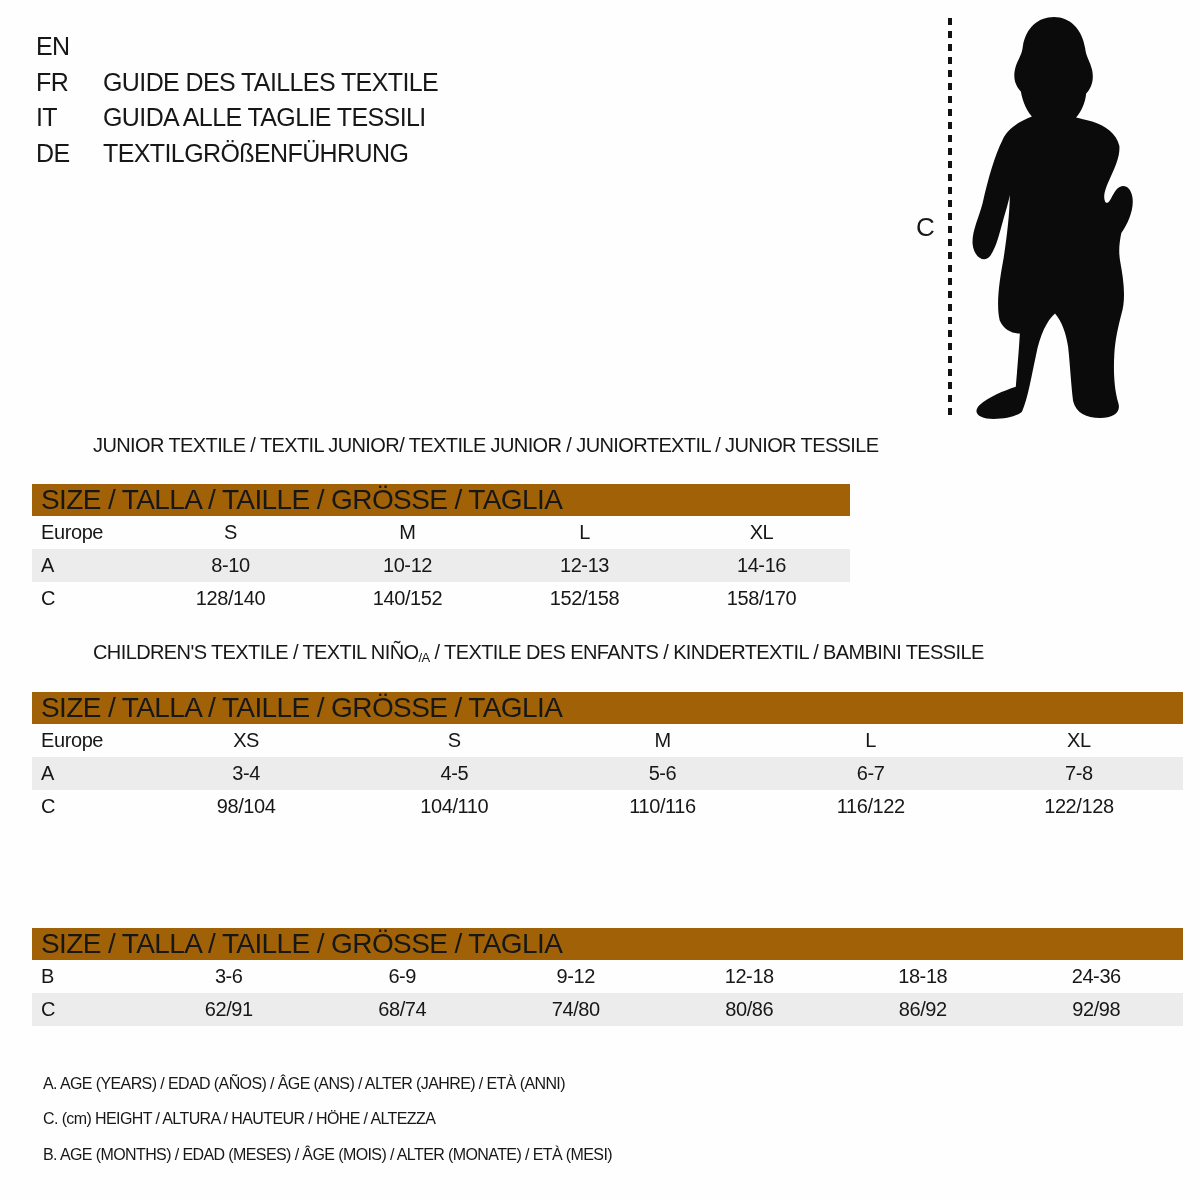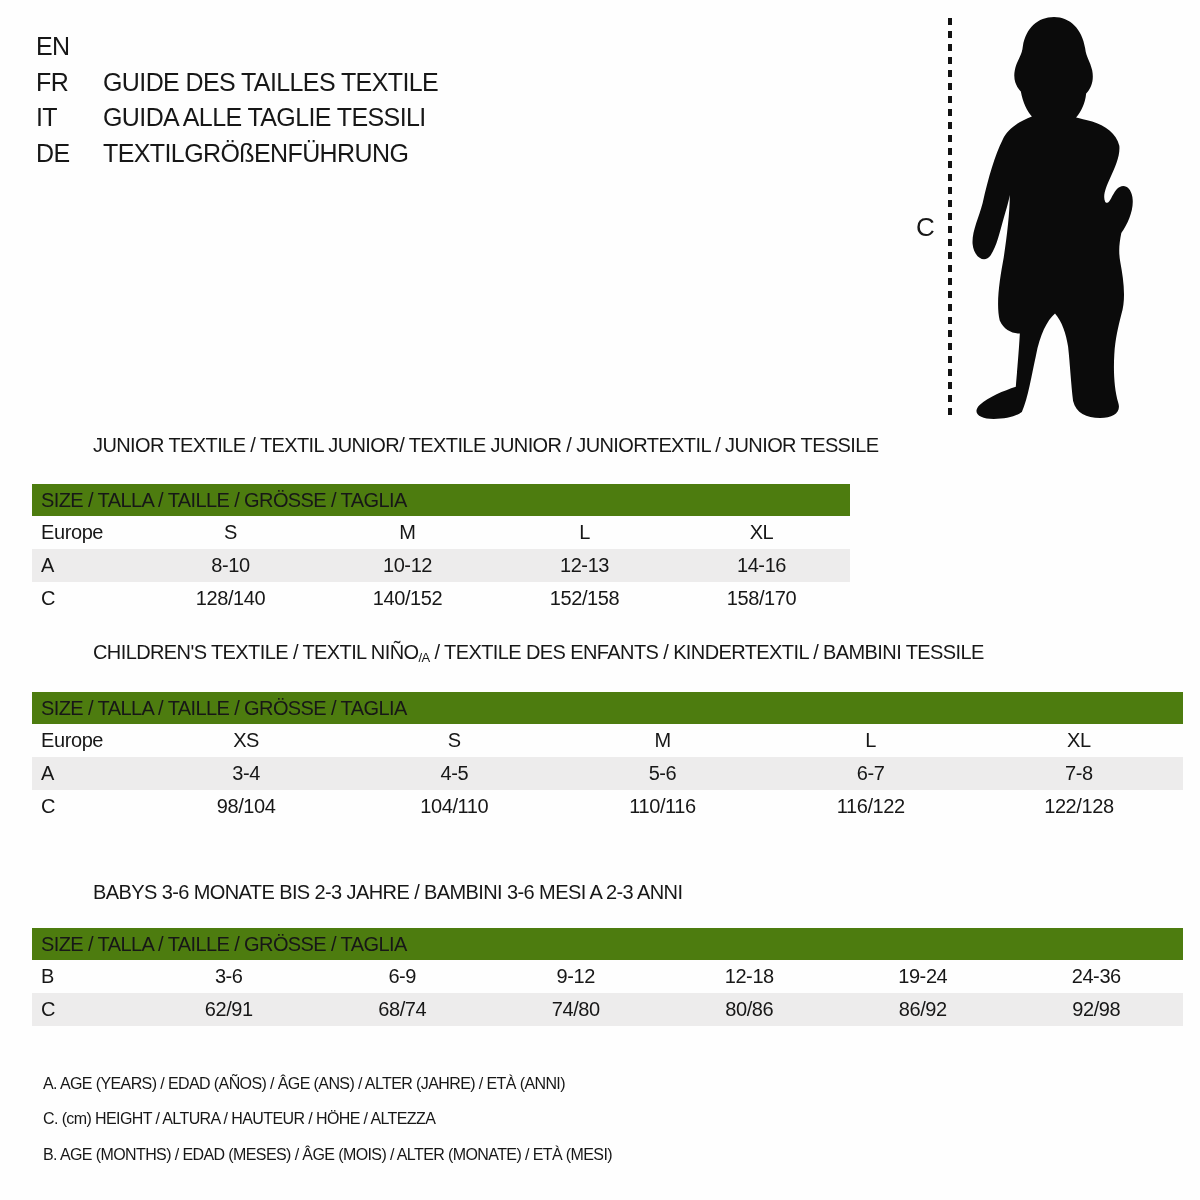--- a/index.html
+++ b/index.html
@@ -69,25 +69,25 @@
     position: relative;
     top: 3px;
   }
   
   .size-table {
     position: absolute;
     left: 32px;
   }
   .st-header {
     height: 32px;
-    background: #4d7c0f;
+    background: #a16207;
     display: flex;
     align-items: center;
     padding-left: 9px;
-    font-size: 20px;
+    font-size: 28px;
     letter-spacing: -0.6px;
     box-sizing: border-box;
   }
   .st-row {
     display: flex;
     height: 33px;
     align-items: center;
     font-size: 20px;
     letter-spacing: -0.4px;
   }
@@ -212,31 +212,30 @@
     <div class="st-row">
       <span class="st-label">C</span>
       <span class="st-cell">98/104</span>
       <span class="st-cell">104/110</span>
       <span class="st-cell">110/116</span>
       <span class="st-cell">116/122</span>
       <span class="st-cell">122/128</span>
     </div>
   </div>
 
-  <div class="section-title" style="top:881px">BABYS 3-6 MONATE BIS 2-3 JAHRE / BAMBINI 3-6 MESI A 2-3 ANNI</div>
 
   <div class="size-table" style="top:928px; width:1151px">
     <div class="st-header">SIZE / TALLA / TAILLE / GRÖSSE / TAGLIA</div>
     <div class="st-row">
       <span class="st-label">B</span>
       <span class="st-cell">3-6</span>
       <span class="st-cell">6-9</span>
       <span class="st-cell">9-12</span>
       <span class="st-cell">12-18</span>
-      <span class="st-cell">19-24</span>
+      <span class="st-cell">18-18</span>
       <span class="st-cell">24-36</span>
     </div>
     <div class="st-row shaded">
       <span class="st-label">C</span>
       <span class="st-cell">62/91</span>
       <span class="st-cell">68/74</span>
       <span class="st-cell">74/80</span>
       <span class="st-cell">80/86</span>
       <span class="st-cell">86/92</span>
       <span class="st-cell">92/98</span>

